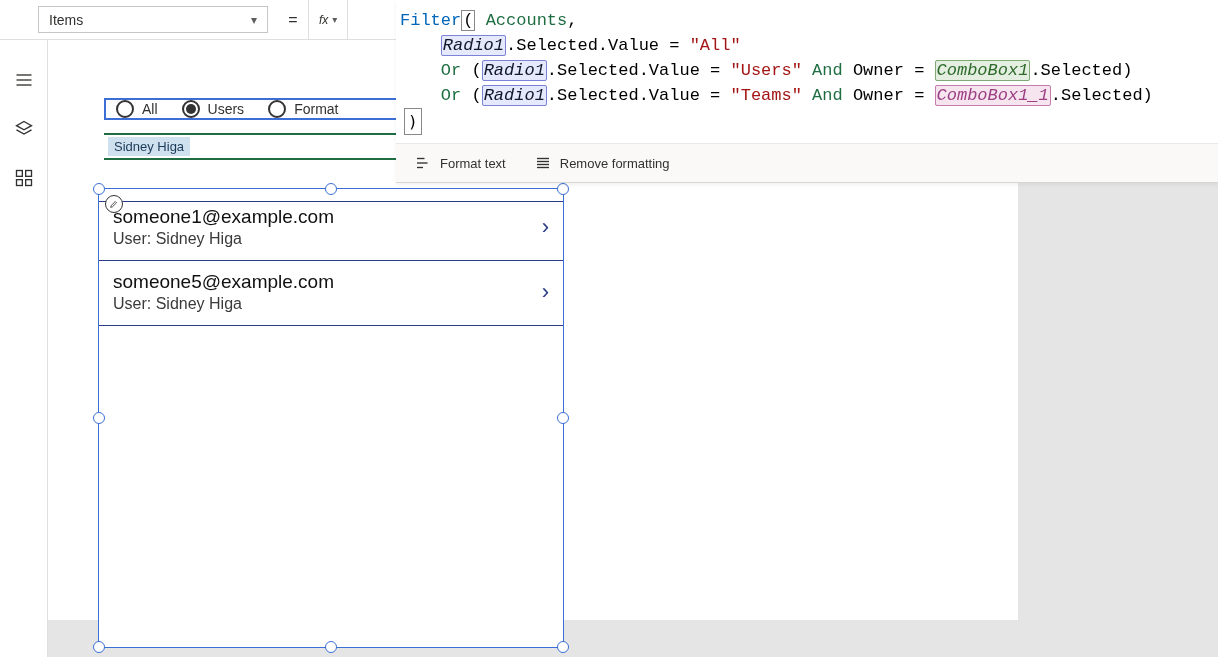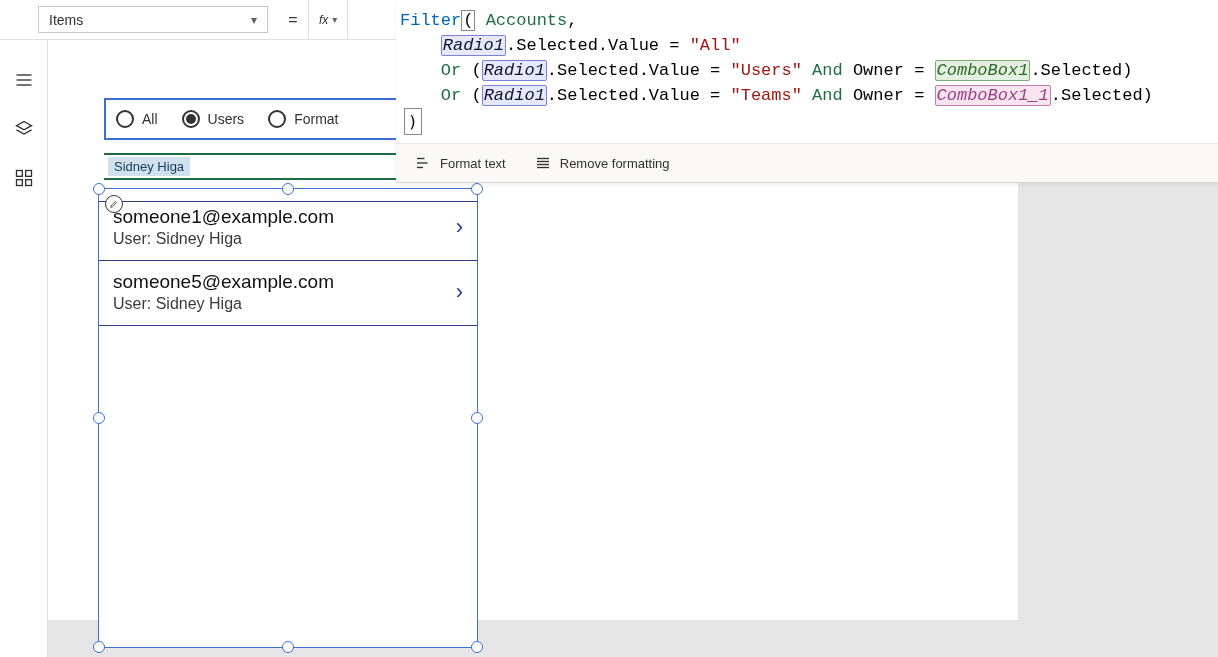--- a/index.html
+++ b/index.html
@@ -116,21 +116,21 @@
   .app-frame {
     position:absolute;
     left:56px; top:58px;
     width:430px; height:520px;
     background:#fff;
   }
 
   .radio-card {
     border:2px solid #3b6fd6;
     background:#fff;
-    padding: 10px 10px;
+    padding: 0 10px;
     display:flex; gap:24px; align-items:center;
   }
   .radio-opt { display:flex; align-items:center; gap:8px; font-size:14px;}
   .radio-circle {
     width:18px;height:18px;border:2px solid #333;border-radius:50%;
     display:flex;align-items:center;justify-content:center;
   }
   .radio-circle.sel::after{ content:""; width:10px;height:10px;background:#333;border-radius:50%;}
 
   .combo-row {
@@ -145,21 +145,21 @@
     background:#cfe0ee;
     color:#1b3a57;
     font-size:13px;
     padding:2px 6px;
   }
 
   
   .gallery {
     position:absolute;
     left:50px; top:148px;
-    width:380px; height:460px;
+    width:466px; height:460px;
     border:1px solid #3b6fd6;
     background:#fff;
   }
   .gallery .handle {
     position:absolute; width:12px;height:12px;background:#fff;
     border:1px solid #3b6fd6;border-radius:50%;
   }
   .h-tl{top:-6px;left:-6px}.h-tr{top:-6px;right:-6px}
   .h-bl{bottom:-6px;left:-6px}.h-br{bottom:-6px;right:-6px}
   .h-tm{top:-6px;left:calc(50% - 6px)}

